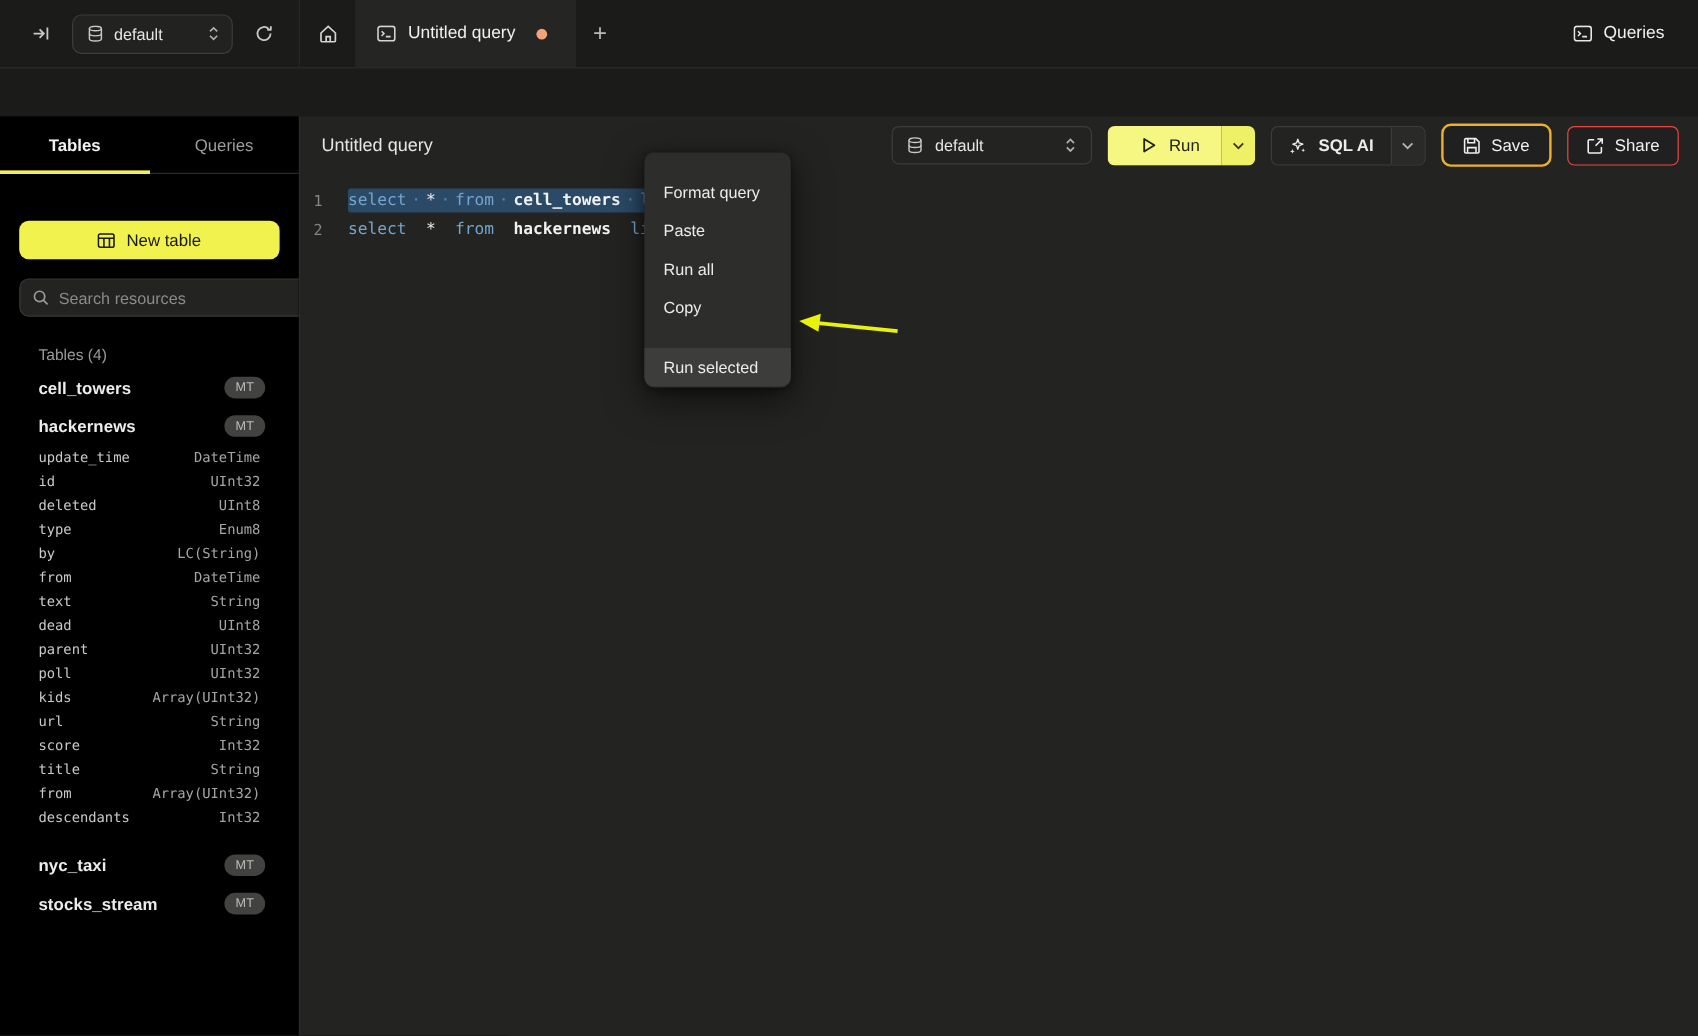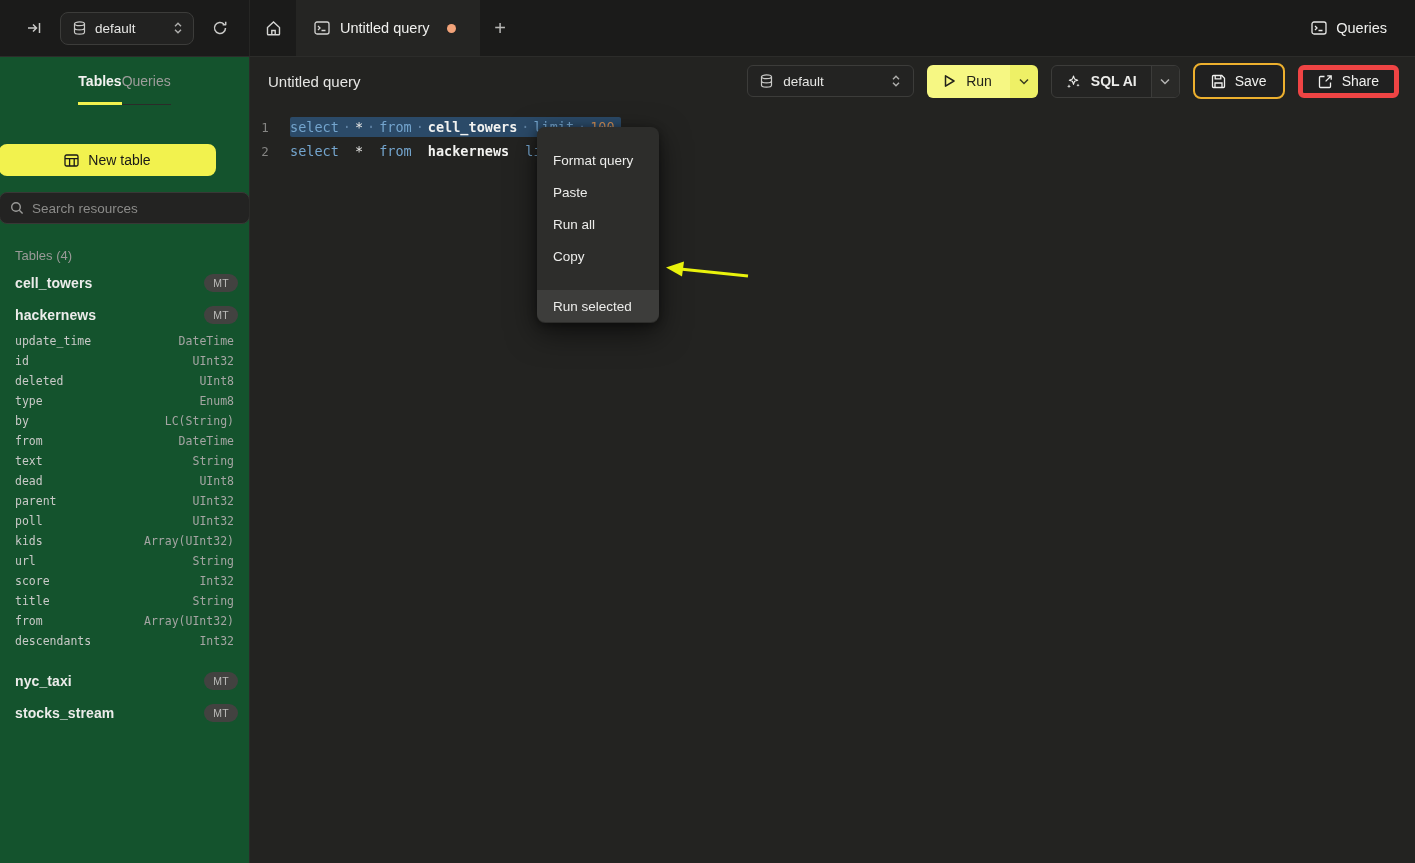--- a/index.html
+++ b/index.html
@@ -1,38 +1,38 @@
 <!DOCTYPE html>
 <html><head>
 <meta charset="utf-8">
 <style>
   * { margin:0; padding:0; box-sizing:border-box; }
   html,body { width:1415px; height:863px; background:#1b1b1a; overflow:hidden;
     font-family:"Liberation Sans", sans-serif; }
-  .app { position:relative; width:1415px; height:863px; display:flex; flex-direction:column; }
+  .app { position:relative; width:1415px; height:863px; display:flex; flex-direction:column;gap:40px; }
 
   
   .topbar { height:57px; background:#1b1b1a; border-bottom:1px solid #2c2c2a; display:flex; align-items:stretch; flex:0 0 auto; }
   .topbar-left { width:250px; display:flex; align-items:center; gap:14px; padding:0 16px 0 22px; border-right:1px solid #262624; }
   .icon-btn { background:none; border:none; color:#c9c9c7; display:flex; align-items:center; justify-content:center; cursor:pointer; padding:4px; }
   .db-select { display:flex; align-items:center; gap:9px; height:33px; padding:0 10px 0 12px; background:#222221; border:1px solid #3c3c3a; border-radius:8px; color:#e6e6e4; font-size:13.5px; min-width:134px; cursor:pointer; }
   .db-select .grow { flex:1; text-align:left; }
   .tabstrip { display:flex; align-items:stretch; flex:1; }
   .home-btn { width:46px; display:flex; align-items:center; justify-content:center; background:none; border:none; color:#d5d5d3; cursor:pointer; }
   .tab { display:flex; align-items:center; gap:10px; padding:0 18px; background:#252523; color:#f0f0ee; font-size:14.5px; cursor:pointer; min-width:184px; }
   .tab .dot { width:9px; height:9px; border-radius:50%; background:#f2a379; margin-left:8px; }
   .newtab-btn { width:40px; background:none; border:none; color:#b9b9b7; font-size:20px; font-weight:300; cursor:pointer; }
   .topbar-right { display:flex; align-items:center; padding-right:28px; }
   .queries-btn { display:flex; align-items:center; gap:9px; background:none; border:none; color:#f0f0ee; font-size:14.5px; cursor:pointer; }
 
   
   .body { display:flex; flex:1; min-height:0; }
 
   
-  .sidebar { width:250px; flex:0 0 auto; background:#14532d; border-right:1px solid #2b2b29; display:flex; flex-direction:column; overflow:hidden;align-items:center; }
+  .sidebar { width:250px; flex:0 0 auto; background:#000000; border-right:1px solid #2b2b29; display:flex; flex-direction:column; overflow:hidden; }
   .side-tabs { display:flex; height:48px; border-bottom:1px solid #2b2b29; flex:0 0 auto; }
   .side-tab { flex:1; background:none; border:none; color:#9d9d9b; font-size:14px; cursor:pointer; position:relative; }
   .side-tab.active { color:#f2f2f0; font-weight:bold; }
   .side-tab.active::after { content:""; position:absolute; left:0; right:0; bottom:-1px; height:3px; background:#f2f24e; }
   .side-scroll { padding:18px 16px 0 16px; overflow:hidden; }
   .new-table-btn { width:217px; height:32px; background:#f2f24e; color:#191917; border:none; border-radius:8px; font-size:14px; display:flex; align-items:center; justify-content:center; gap:9px; cursor:pointer;margin-top:21px; }
   .search-box { margin-top:16px; width:251px; height:32px; background:#232322; border:1px solid #383836; border-radius:8px; display:flex; align-items:center; gap:8px; padding:0 10px; }
   .search-box input { background:none; border:none; outline:none; color:#d8d8d6; font-size:13.5px; width:100%; font-family:"Liberation Sans",sans-serif; }
   .search-box input::placeholder { color:#8b8b89; }
   .section-hd { margin:24px 0 4px 16px; color:#9a9a98; font-size:13px; }
@@ -45,27 +45,27 @@
   .col-row .ctype { color:#a5a5a3; }
   .cols-gap { height:14px; }
 
   
   .main { flex:1; background:#232321; display:flex; flex-direction:column; position:relative; }
   .toolbar { height:48px; display:flex; align-items:center; padding:0 16px 0 18px; gap:13px; flex:0 0 auto; }
   .tb-title { color:#e6e6e4; font-size:15px; flex:1; }
   .tb-select { display:flex; align-items:center; gap:10px; height:32px; padding:0 12px; background:#232322; border:1px solid #3c3c3a; border-radius:6px; color:#e6e6e4; font-size:13.5px; min-width:167px; cursor:pointer; }
   .tb-select .grow { flex:1; text-align:left; }
   .run-btn { display:flex; height:33px; border-radius:6px; overflow:hidden; cursor:pointer; border:none; padding:0; background:none; }
-  .run-main { display:flex; align-items:center; gap:10px; padding:0 18px 0 16px; background:#f6f783; color:#23231a; font-size:14px; }
+  .run-main { display:flex; align-items:center; gap:10px; padding:0 18px 0 28px; background:#f6f783; color:#23231a; font-size:14px; }
   .run-caret { display:flex; align-items:center; justify-content:center; width:28px; background:#eef066; color:#3a3a20; }
   .sqlai-btn { display:flex; height:33px; border:1px solid #3c3c3a; border-radius:6px; overflow:hidden; cursor:pointer; padding:0; background:#232322; }
   .sqlai-main { display:flex; align-items:center; gap:10px; padding:0 14px; color:#ececea; font-size:14px; font-weight:bold; }
   .sqlai-caret { display:flex; align-items:center; justify-content:center; width:28px; color:#b5b5b3; border-left:1px solid #3c3c3a; background:#2a2a28; }
   .save-btn { display:flex; align-items:center; gap:9px; height:36px; padding:0 16px; background:#202020; border:2px solid #edb02e; border-radius:8px; color:#f0f0ee; font-size:14px; cursor:pointer; }
-  .share-btn { display:flex; align-items:center; gap:9px; height:33px; padding:0 15px; background:#202020; border:5px solid #ef4444; border-radius:6px; color:#f0f0ee; font-size:14px; cursor:pointer; }
+  .share-btn { display:flex; align-items:center; gap:9px; height:33px; padding:0 15px; background:#202020; border:1px solid #ef4444; border-radius:6px; color:#f0f0ee; font-size:14px; cursor:pointer; }
 
   
   .editor { flex:1; padding:10px 0 0 0; font-family:"DejaVu Sans Mono", monospace; font-size:13.5px; cursor:text; }
   .code-line { display:flex; height:24px; align-items:center; }
   .lnum { width:30px; text-align:center; color:#858583; font-size:12.5px; flex:0 0 auto; }
   .ltext { padding-left:10px; white-space:pre; }
   .ltext .seg { border-radius:2px; }
   .sel-bg { background:#2b4a68; padding:2px 6px 2px 0; }
   .tok-kw { color:#74a5ce; }
   .tok-op { color:#e8e8e6; }

